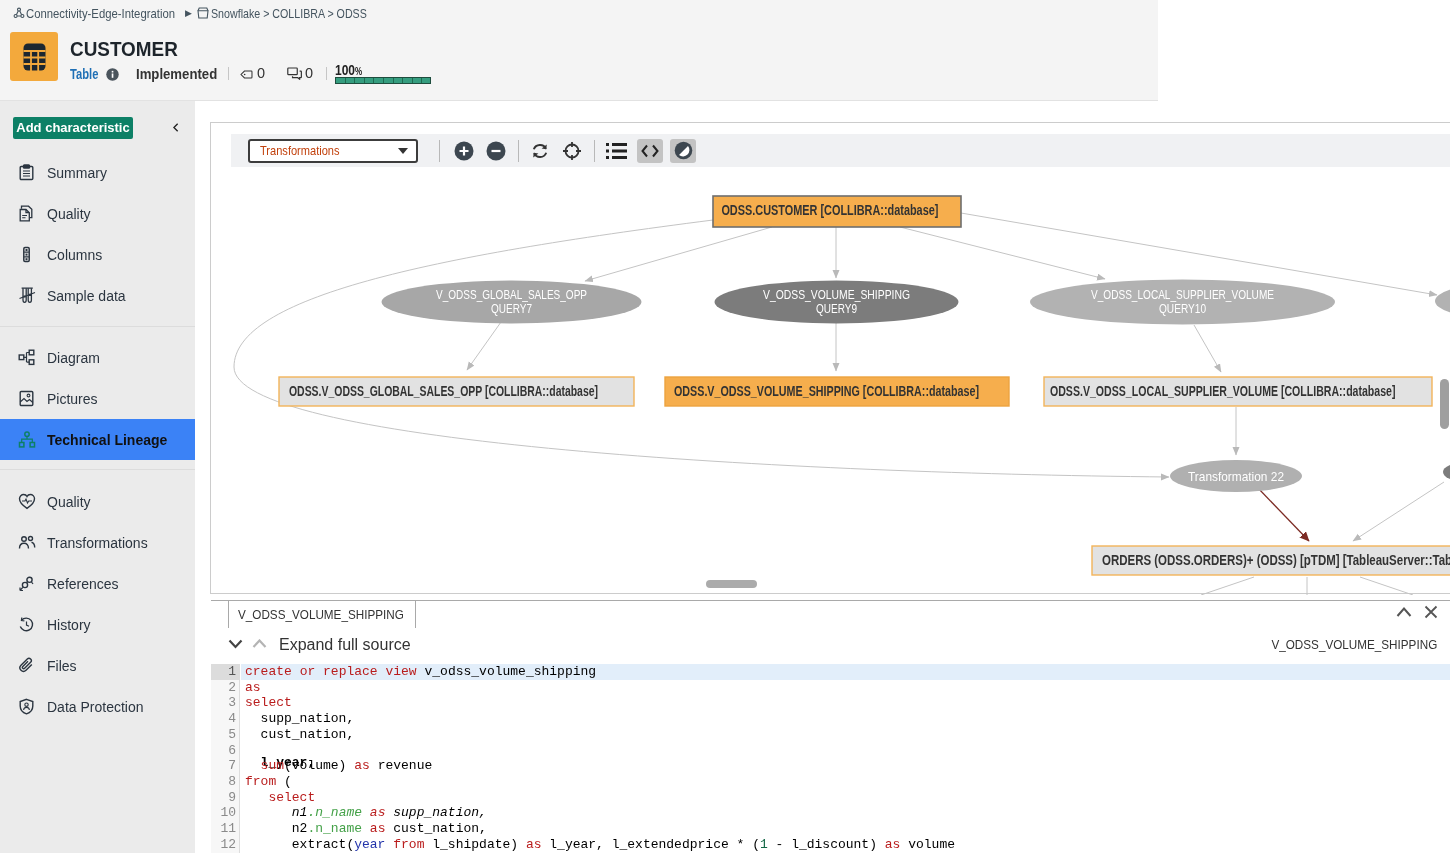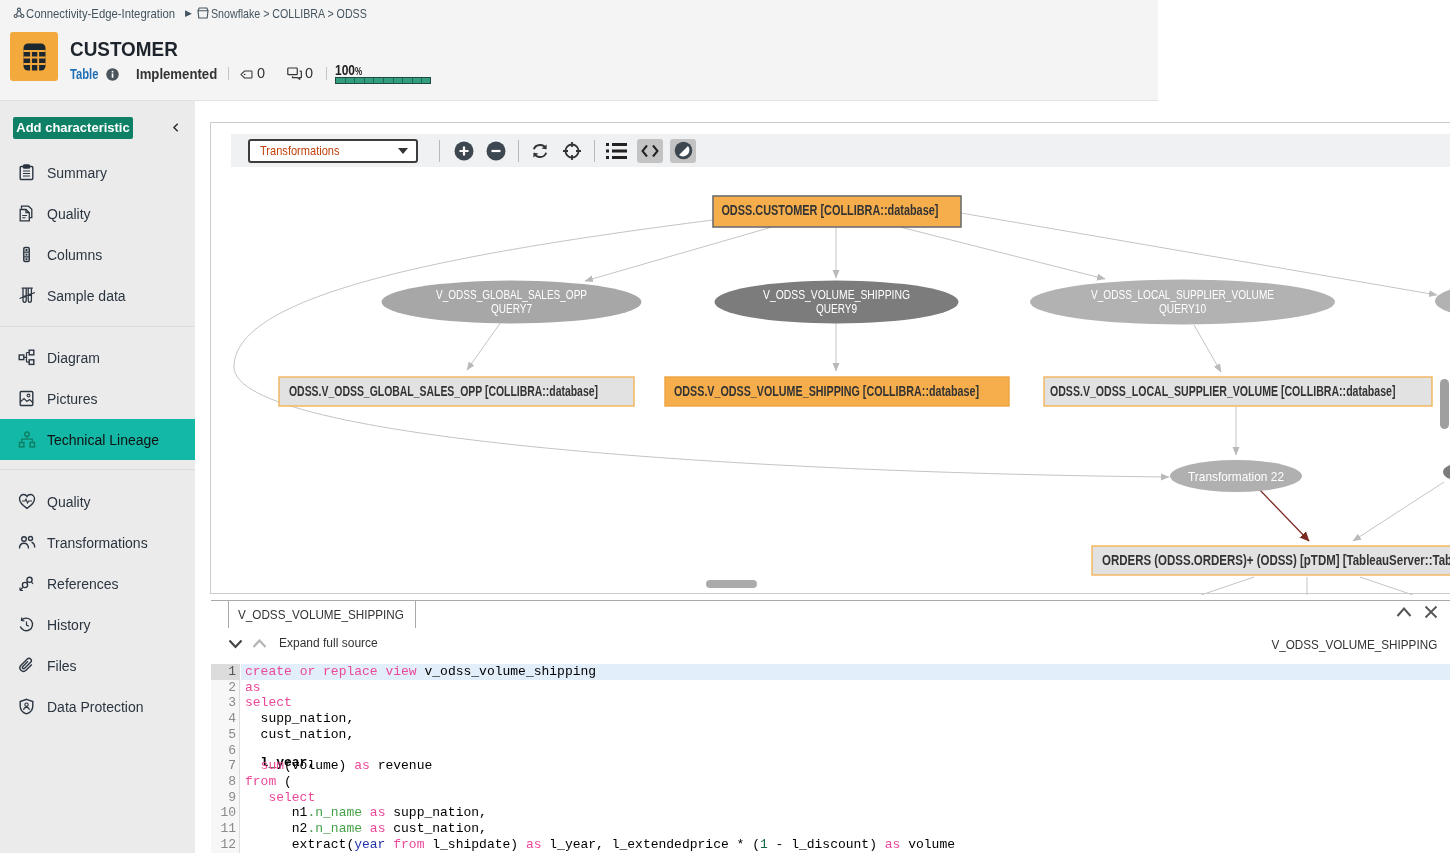--- a/index.html
+++ b/index.html
@@ -21,21 +21,21 @@
     background:repeating-linear-gradient(90deg,#359d7f 0,#359d7f 8.6px,#1e6b51 8.6px,#1e6b51 9.6px);
   }
   
   #sidebar { position:absolute; left:0; top:101px; width:195px; height:752px; background:#ebebeb; }
   #addchar { position:absolute; left:13px; top:16px; width:120px; height:22px; background:#0d8066;
     color:#fff; font-size:13px; font-weight:bold; text-align:center; line-height:22px; border-radius:2px; }
   #collapse { position:absolute; left:171px; top:21px; width:10px; height:11px; }
   .mi { position:absolute; left:0; width:195px; height:41px; display:flex; align-items:center; font-size:14px; color:#2b3540; }
   .mi svg { position:absolute; left:18px; }
   .mi span { position:absolute; left:47px; }
-  .mi.active { background:#14b8a6; font-weight:normal; color:#111; }
+  .mi.active { background:#3b82f6; font-weight:bold; color:#111; }
   .sep { position:absolute; left:0; width:195px; height:1px; background:#dcdcdc; }
   
   #gpanel { position:absolute; left:210px; top:122px; width:1240px; height:472px; background:#fff;
     border-left:1px solid #ccc; border-top:1px solid #ccc; border-bottom:1px solid #ccc; }
   #toolbar { position:absolute; left:20px; top:11px; right:0; height:33px; background:#f0f1f3;
     display:flex; align-items:center; }
   #selbox { width:170px; height:24px; background:#fff; border:2px solid #3c3c3c; border-radius:3px;
     margin-left:17px; font-size:13.5px; color:#c2410c; display:flex; align-items:center; padding:0 8px 0 10px; }
   #selbox .caret { margin-left:auto; width:0; height:0; border-left:5px solid transparent;
     border-right:5px solid transparent; border-top:6px solid #333; }
@@ -46,29 +46,29 @@
   #hsb { position:absolute; left:495px; top:457px; width:51px; height:8px; background:#ababab; border-radius:4px; }
   #vsb { position:absolute; left:1229px; top:256px; width:9px; height:50px; background:#9f9f9f; border-radius:4.5px; }
   
   #bpanel { position:absolute; left:210px; top:600px; width:1240px; height:253px; background:#fff; }
   #tabline { position:absolute; left:1px; top:0; width:1239px; height:1px; background:#a9a9a9; }
   #tab { position:absolute; left:18px; top:0; width:188px; height:28px; background:#fff;
     border:1px solid #a9a9a9; border-bottom:none; font-size:13px; color:#333;
     display:flex; align-items:center; padding-left:9px; }
   #tab span { transform:scaleX(0.9); transform-origin:left center; white-space:nowrap; }
   #srcright span { display:inline-block; transform:scaleX(0.9); transform-origin:right center; }
-  #srcrow { position:absolute; left:18px; top:33px; width:1220px; height:22px; font-size:12px; color:#333; }
+  #srcrow { position:absolute; left:18px; top:33px; width:1220px; height:22px; font-size:16px; color:#333; }
   #srcright { position:absolute; right:13px; top:37px; font-size:13px; color:#333; }
   
   #code { position:absolute; left:1px; top:64px; width:1239px; height:190px;
     font-family:"Liberation Mono", monospace; font-size:13px; line-height:15.7px; }
   #gutter { position:absolute; left:0; top:0; width:29px; height:190px; background:#f7f7f7; border-right:1px solid #ddd; }
   .ln { position:absolute; left:0; width:25px; color:#8a8a8a; text-align:right; }
   .cl { position:absolute; left:34px; white-space:pre; color:#000; }
-  .k { color:#ec4899; } .nm { color:#44a148; } .bi { color:#2233aa; } .num { color:#116644; }
+  .k { color:#b91c1c; } .nm { color:#44a148; } .bi { color:#2233aa; } .num { color:#116644; }
   #l1bg { position:absolute; left:30px; top:0; width:1209px; height:16px; background:#e2eefa; }
   #g1bg { position:absolute; left:0; top:0; width:29px; height:16px; background:#dcdcdc; }
 </style>
 </head>
 <body>
 <div id="header">
   <div id="crumb">
     <svg style="left:13px; top:7px;" width="12" height="12" viewBox="0 0 12 12" fill="none" stroke="#44545f" stroke-width="1.1">
       <circle cx="6" cy="2.6" r="1.5"></circle>
         <circle cx="2.6" cy="9" r="1.5"></circle>
@@ -386,17 +386,17 @@
     <div class="ln" style="top:172.7px;">12</div>
     <div class="cl" style="top:0;"><span class="k">create</span> <span class="k">or</span> <span class="k">replace</span> <span class="k">view</span> v_odss_volume_shipping</div>
     <div class="cl" style="top:15.7px;"><span class="k">as</span></div>
     <div class="cl" style="top:31.4px;"><span class="k">select</span></div>
     <div class="cl" style="top:47.1px;">  supp_nation,</div>
     <div class="cl" style="top:62.8px;">  cust_nation,</div>
     <div class="cl" style="top:91px;font-weight:bold;">  l_year,</div>
     <div class="cl" style="top:94.2px;">  <span class="k">sum</span>(volume) <span class="k">as</span> revenue</div>
     <div class="cl" style="top:109.9px;"><span class="k">from</span> (</div>
     <div class="cl" style="top:125.6px;">   <span class="k">select</span></div>
-    <div class="cl" style="top:141.3px;">      n1<span class="nm">.n_name</span> <span class="k">as</span> supp_nation,</div>
+    <div class="cl" style="top:141.3px;font-style:italic;">      n1<span class="nm">.n_name</span> <span class="k">as</span> supp_nation,</div>
     <div class="cl" style="top:157px;">      n2<span class="nm">.n_name</span> <span class="k">as</span> cust_nation,</div>
     <div class="cl" style="top:172.7px;">      extract(<span class="bi">year</span> <span class="k">from</span> l_shipdate) <span class="k">as</span> l_year, l_extendedprice * (<span class="num">1</span> - l_discount) <span class="k">as</span> volume</div>
   </div>
 </div>
 
 </body></html>

